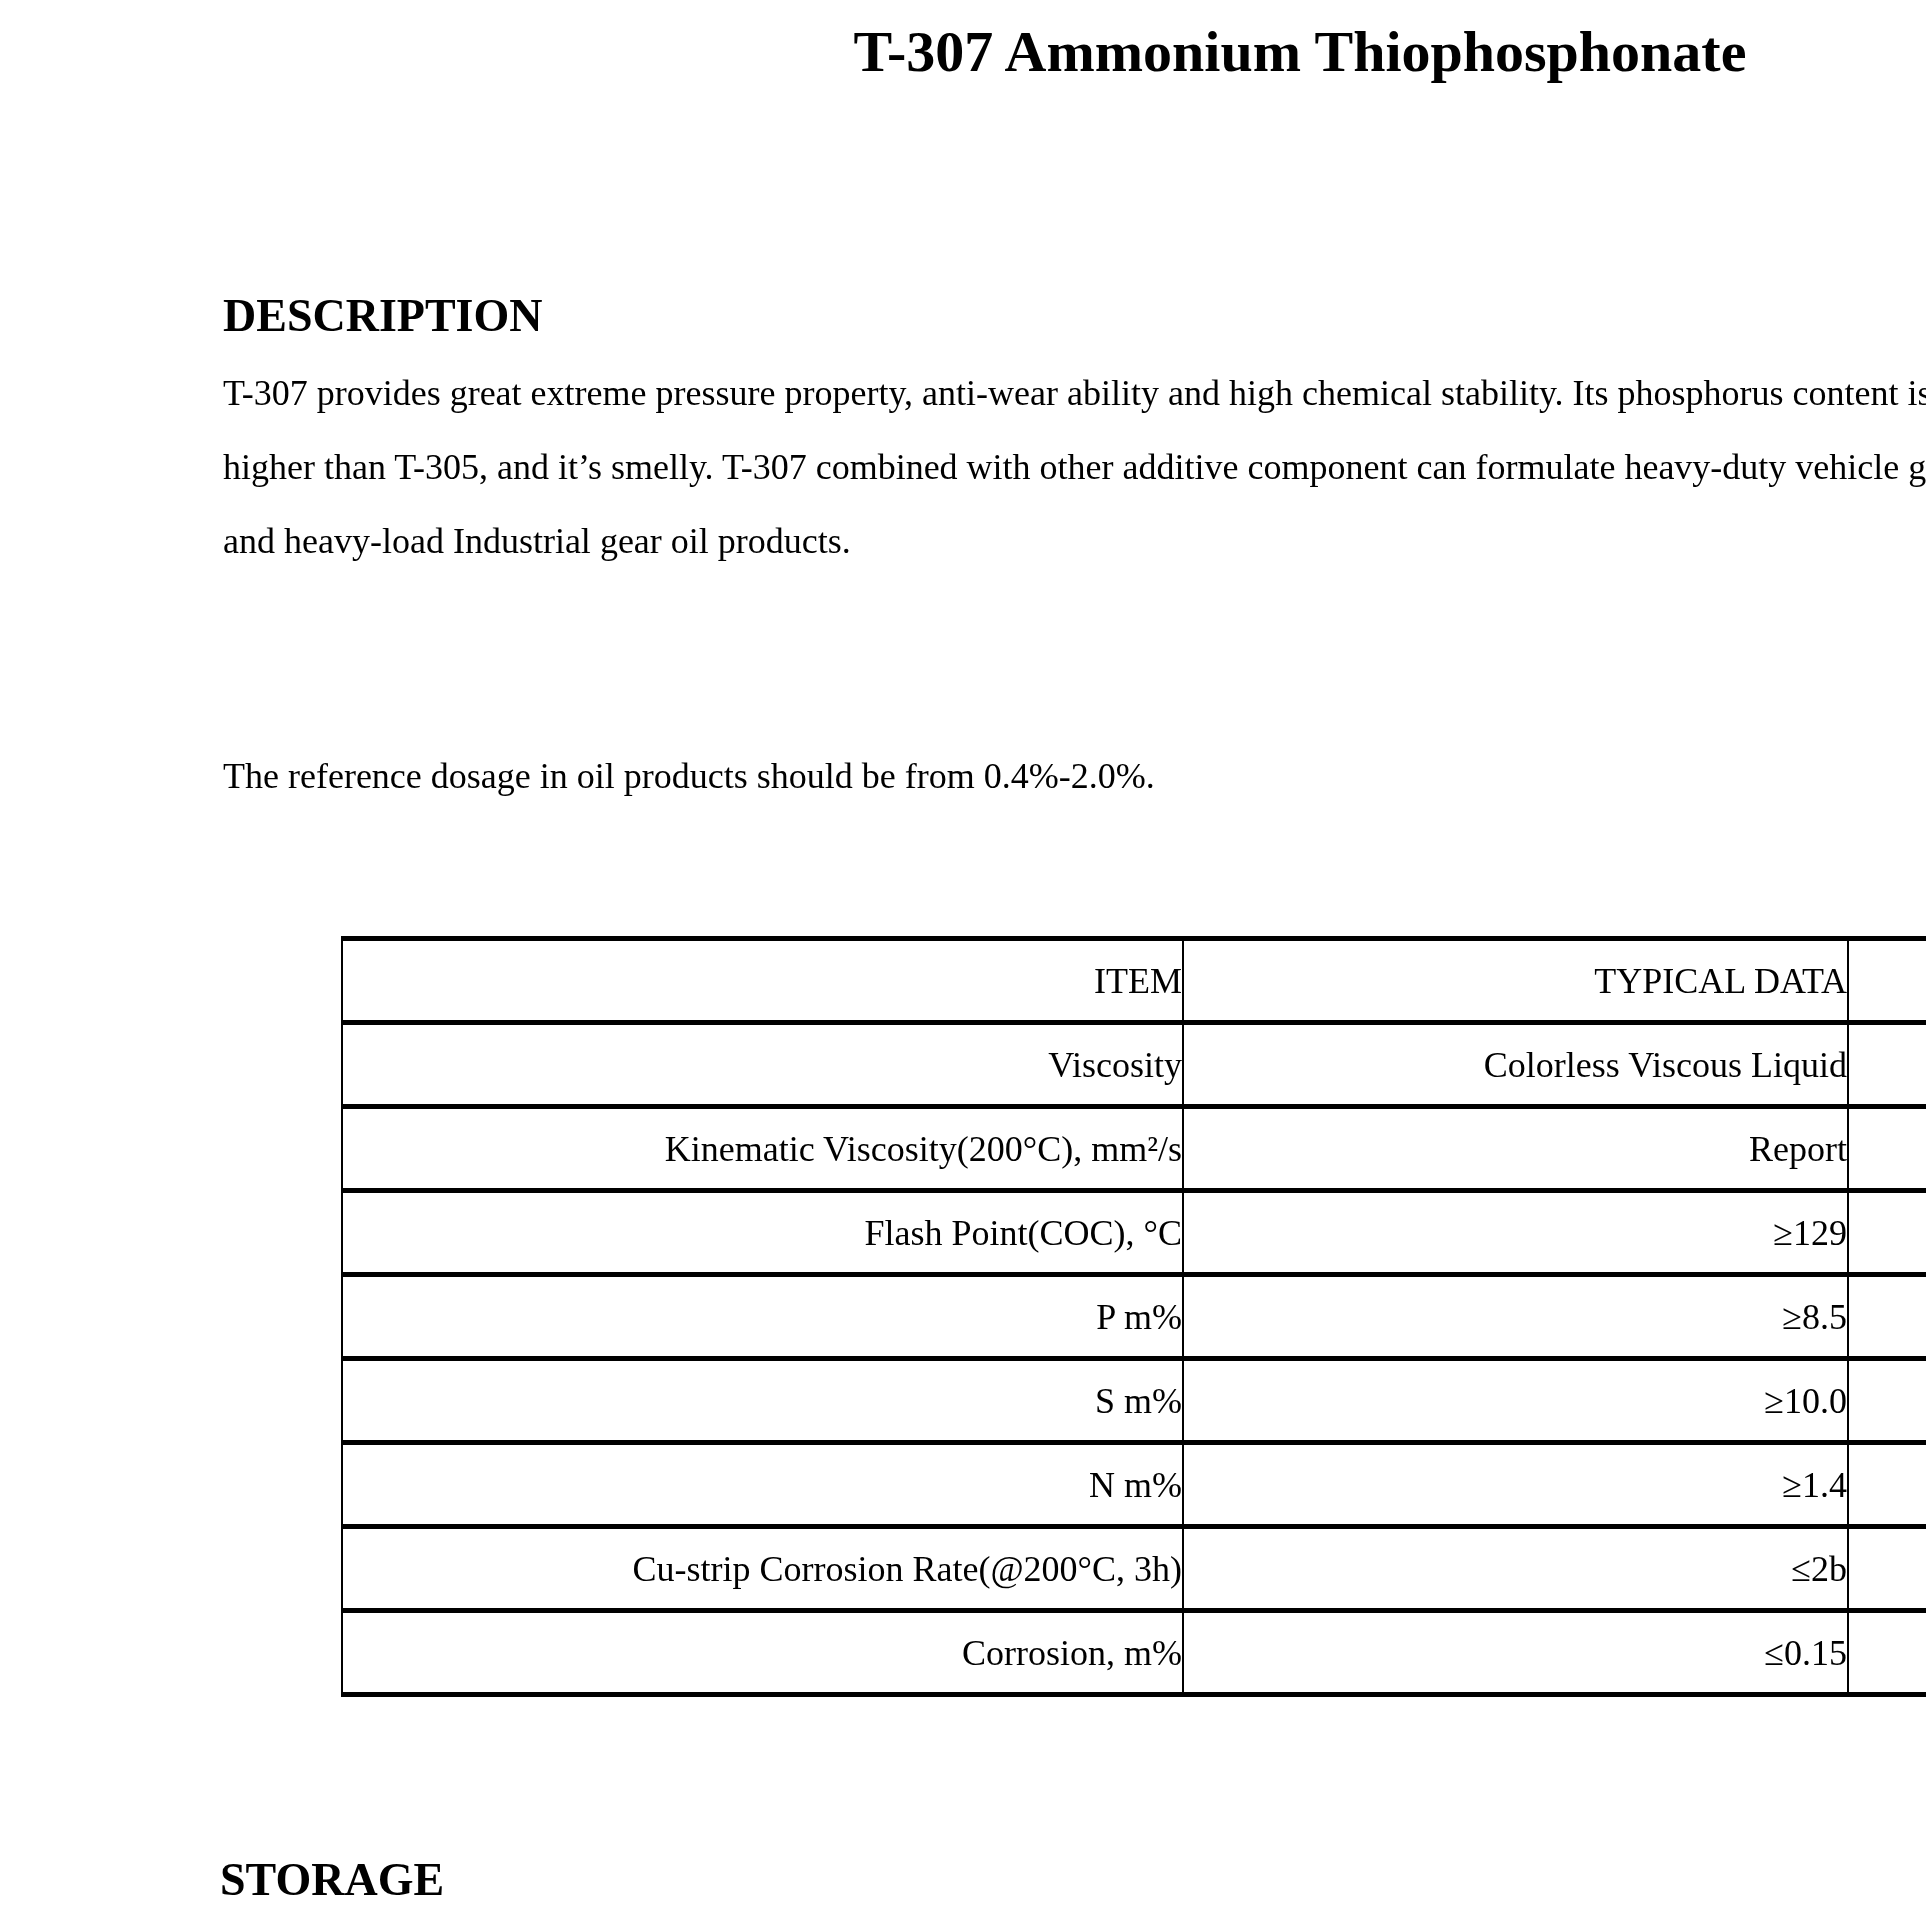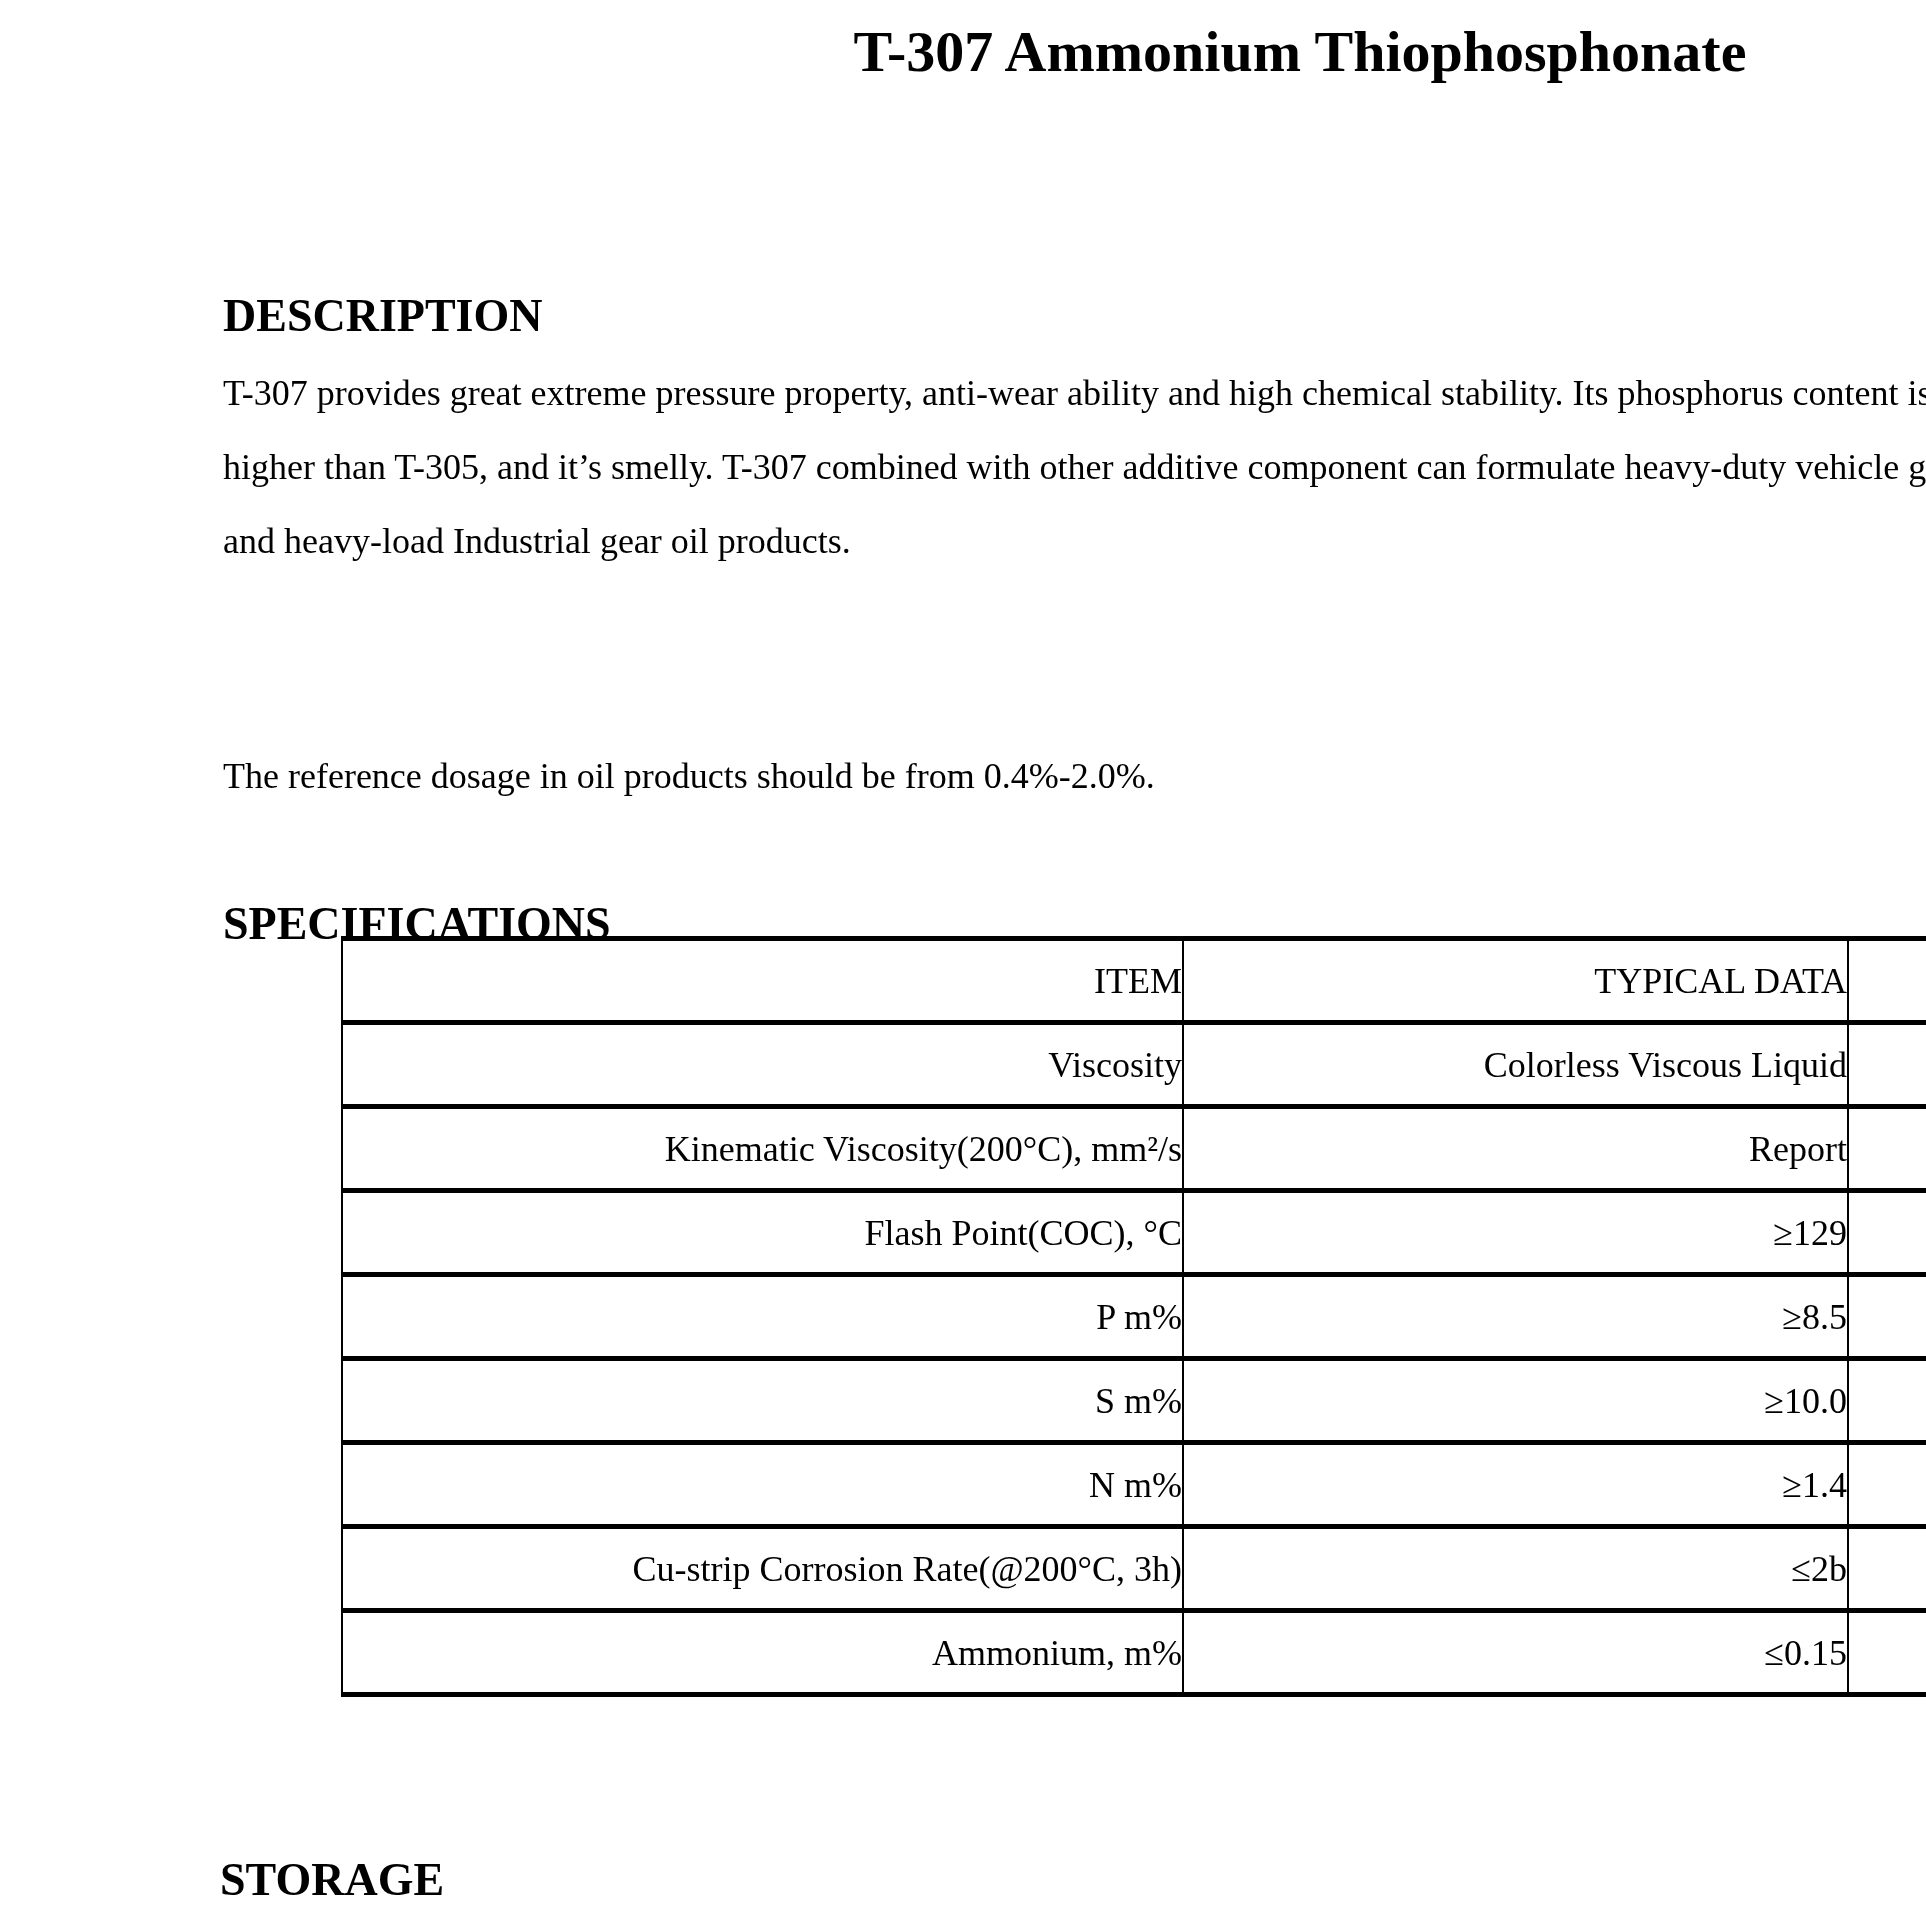--- a/index.html
+++ b/index.html
@@ -86,21 +86,20 @@
   <div class="abs body-text" id="desc-para">
     <span class="line">T-307 provides great extreme pressure property, anti-wear ability and high chemical stability. Its phosphorus content is</span>
     <span class="line">higher than T-305, and it’s smelly. T-307 combined with other additive component can formulate heavy-duty vehicle gear oil</span>
     <span class="line">and heavy-load Industrial gear oil products.</span>
   </div>
 
   <div class="abs body-text" id="ref-para">
     <span class="line">The reference dosage in oil products should be from 0.4%-2.0%.</span>
   </div>
 
-  <div class="abs sec-heading" id="spec-heading">SPECIFICATIONS</div>
 
   <table class="spec-table">
     <colgroup>
         <col class="c1">
         <col class="c2">
         <col class="c3">
       </colgroup>
     <tbody>
         <tr>
       <th>ITEM</th>
@@ -136,21 +135,21 @@
       <td>N m%</td>
       <td>≥1.4</td>
       <td>SH/T0224</td>
     </tr>
     <tr>
       <td>Cu-strip Corrosion Rate(@200°C, 3h)</td>
       <td>≤2b</td>
       <td>GB/T5096</td>
     </tr>
     <tr>
-      <td>Ammonium, m%</td>
+      <td>Corrosion, m%</td>
       <td>≤0.15</td>
       <td>GB/T260</td>
     </tr>
   </tbody>
     </table>
 
   <div class="abs sec-heading" id="storage-heading">STORAGE</div>
   <div class="abs body-text" id="storage-para">
     <span class="line">This product shall be stored, loaded &amp; unloaded and blended according to SH/T0164. The high temperature shall not exceed</span>
 

